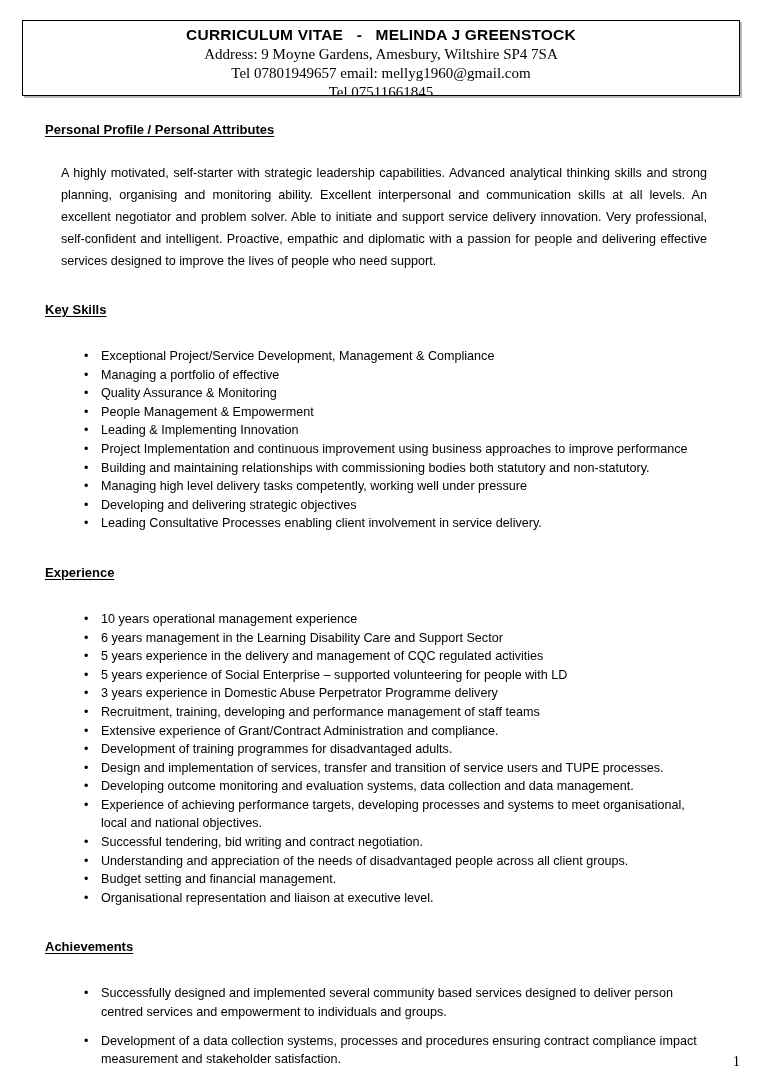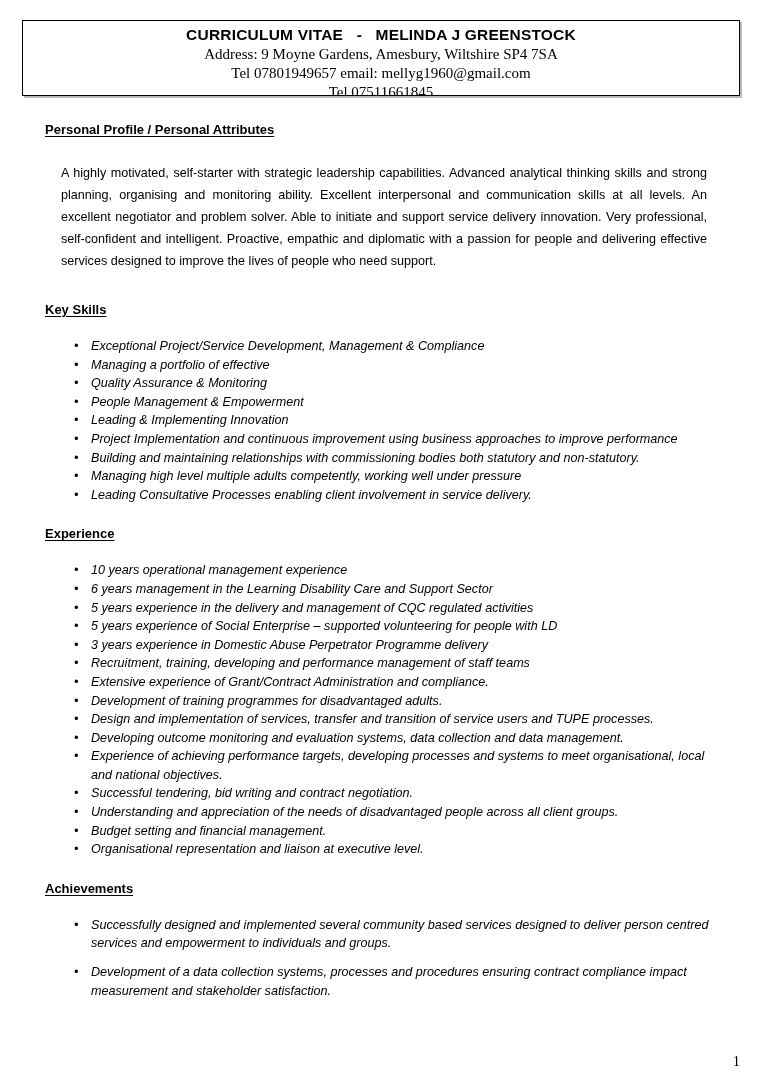--- a/index.html
+++ b/index.html
@@ -87,23 +87,22 @@
     font-family: Liberation Sans, sans-serif;
     font-size: 12.6px;
     line-height: 22px;
     margin: 16px;
     padding: 0;
     text-align: justify;
   }
 
   ul.bullets {
     list-style: none;
-    margin: 0;
-    padding: 0;
-    font-style: italic;
+    margin: 10px;
+    padding: 0;
   }
   ul.bullets > li {
     position: relative;
     font-family: "Liberation Sans", sans-serif;
     font-size: 12.6px;
     line-height: 18.6px;
     padding-left: 46px;
     margin: 0;
   }
   ul.bullets > li::before {
@@ -162,21 +161,22 @@
     </h2>
     <div class="gap-lg"></div>
     <ul class="bullets">
       <li>Exceptional Project/Service Development, Management &amp; Compliance</li>
       <li>Managing a portfolio of effective</li>
       <li>Quality Assurance &amp; Monitoring</li>
       <li>People Management &amp; Empowerment</li>
       <li>Leading &amp; Implementing Innovation</li>
       <li>Project Implementation and continuous improvement using business approaches to improve performance</li>
       <li>Building and maintaining relationships with commissioning bodies both statutory and non-statutory.</li>
-      <li>Managing high level multiple adults competently, working well under pressure</li>
+      <li>Managing high level delivery tasks competently, working well under pressure</li>
+      <li>Developing and delivering strategic objectives</li>
       <li>Leading Consultative Processes enabling client involvement in service delivery.</li>
     </ul>
 
     <div class="gap-xl"></div>
 
     <h2 class="section-heading">
       <span class="u">Experience </span>
     </h2>
     <div class="gap-lg"></div>
     <ul class="bullets">

